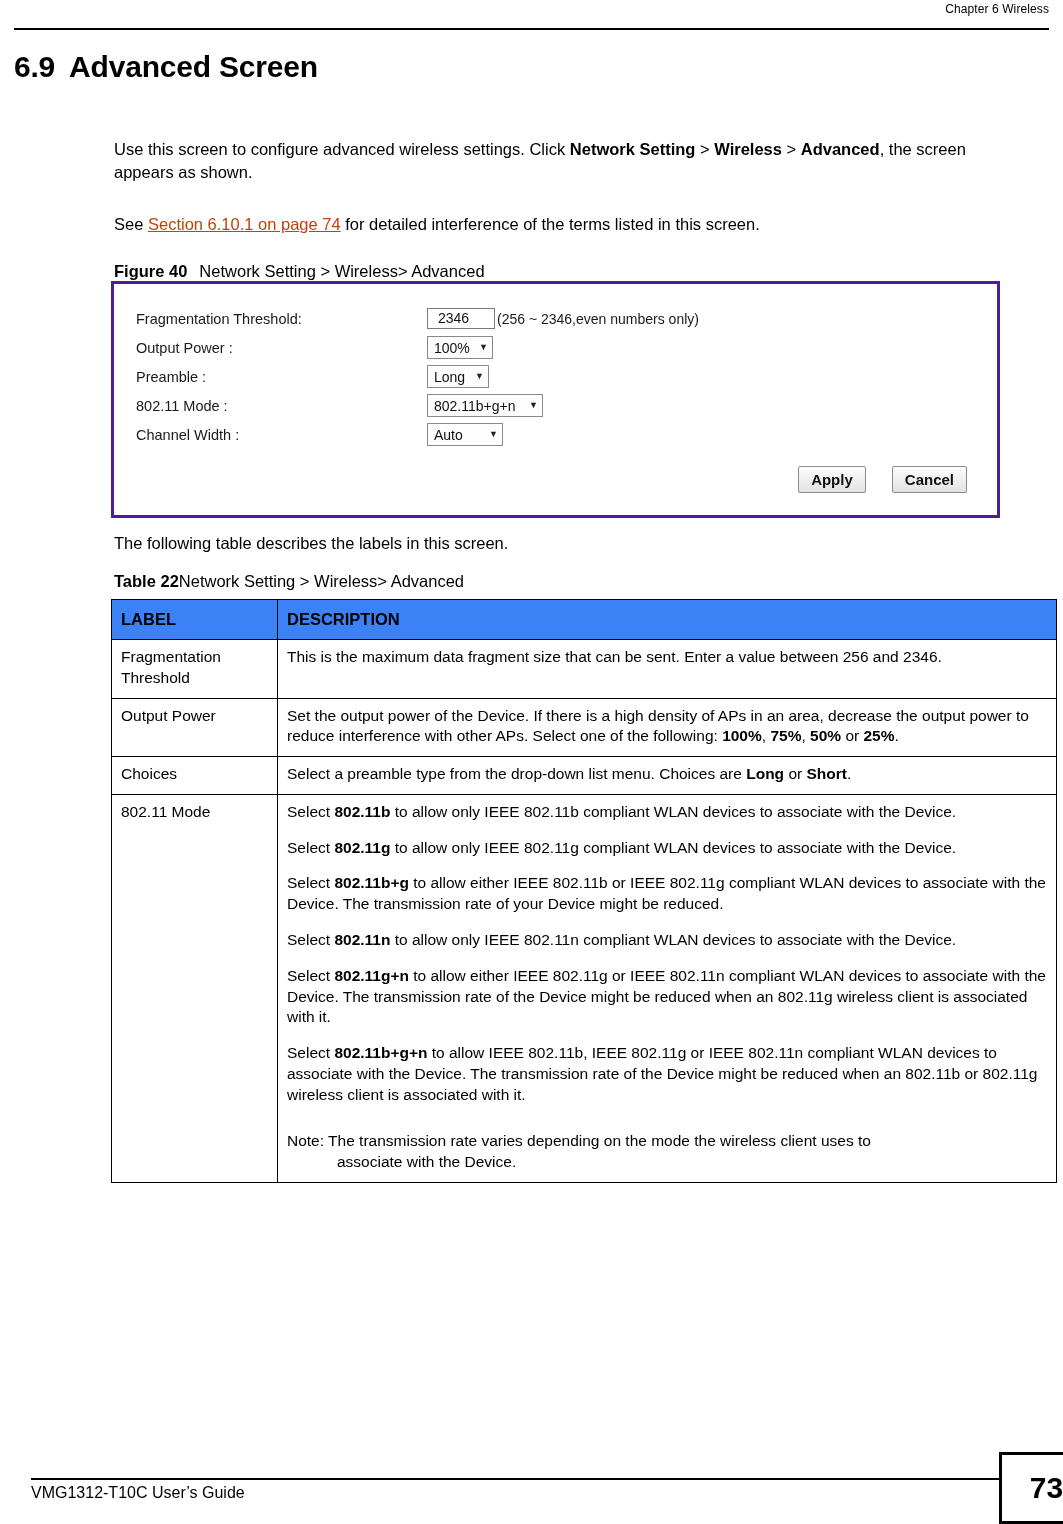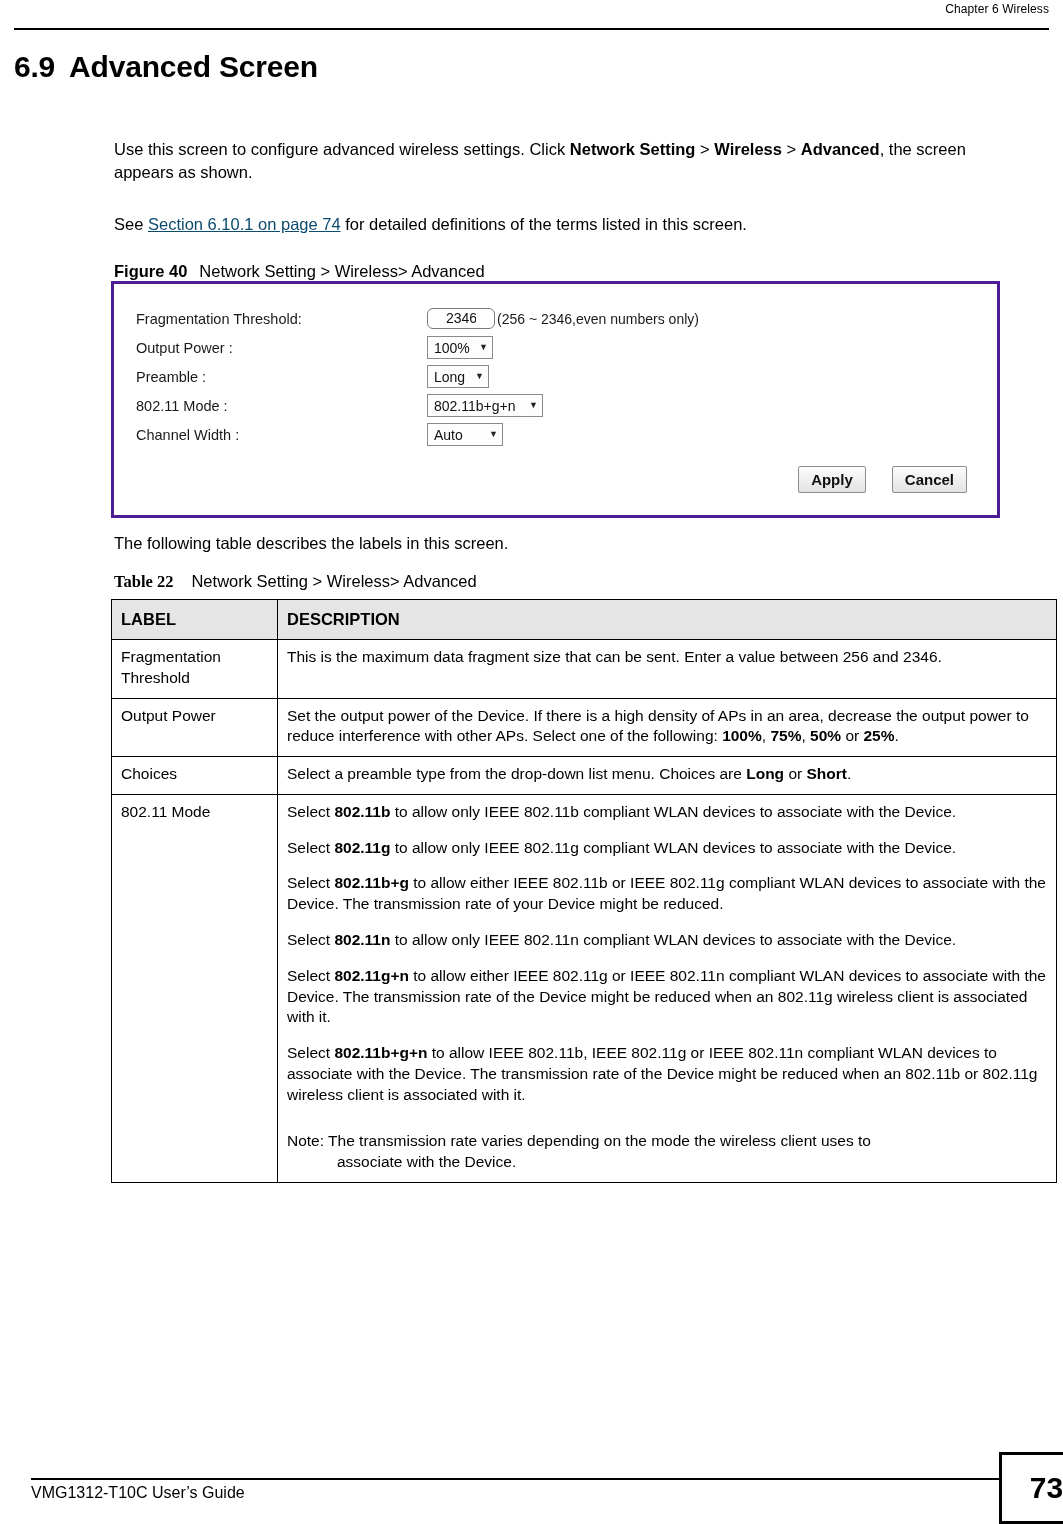--- a/index.html
+++ b/index.html
@@ -79,21 +79,21 @@
     width: 900px;
   }
   .para-3 {
     position: absolute;
     left: 114px;
     top: 482px;
     width: 900px;
   }
 
   b, strong { font-weight: bold; }
-  .link { color: #0c4a6e; text-decoration: underline; }
+  .link { color: #c2410c; text-decoration: underline; }
 
   
   .fig-caption {
     position: absolute;
     left: 114px;
     top: 212px;
     font-size: 16.5px;
     white-space: nowrap;
   }
   .fig-caption .cap-label {
@@ -136,23 +136,23 @@
 
   .txt-input {
     width: 68px;
     height: 21px;
     line-height: 21px;
     border: 1px solid #7a7a7a;
     background: #ffffff;
     font-family: "Liberation Sans", sans-serif;
     font-size: 14px;
     color: #111;
-    padding: 0 18px;
+    padding: 0 10px;
     box-sizing: border-box;
-    border-radius: 6px;
+    border-radius: 0;
   }
   .hint {
     font-size: 14px;
     color: #1a1a1a;
     margin-left: 2px;
     white-space: nowrap;
   }
 
   .selectbox {
     height: 23px;
@@ -205,22 +205,21 @@
   
   .tbl-caption {
     position: absolute;
     left: 114px;
     top: 522px;
     font-size: 16.5px;
     white-space: nowrap;
   }
   .tbl-caption .cap-label {
     font-weight: bold;
-    margin-right: 18px;
-    font-family: Liberation Serif, serif;
+    margin-right: 0;
   }
 
   
   table.doc-table {
     position: absolute;
     left: 111px;
     top: 549px;
     width: 946px;
     border-collapse: collapse;
     table-layout: fixed;
@@ -228,21 +227,21 @@
   }
   table.doc-table col.c-label { width: 166px; }
   table.doc-table th,
   table.doc-table td {
     border: 1.5px solid #000;
     vertical-align: top;
     padding: 7px 9px 9px 9px;
     line-height: 1.34;
   }
   table.doc-table thead th {
-    background: #e5e5e5;
+    background: #3b82f6;
     font-weight: bold;
     font-size: 16.5px;
     text-align: left;
     padding-top: 8px;
     padding-bottom: 9px;
   }
   table.doc-table td p {
     margin: 0 0 15px 0;
   }
   table.doc-table td p:last-child { margin-bottom: 0; }
@@ -303,21 +302,21 @@
 </div>
 
 <div class="content">
 
   <h1 class="section-title">
     <span class="num">6.9</span><span>Advanced Screen</span>
   </h1>
 
   <p class="body-block para-1"><span>Use this screen to configure advanced wireless settings. Click </span><b>Network Setting</b><span> &gt; </span><b>Wireless</b><span> &gt; </span><b>Advanced</b><span>, the screen appears as shown.</span></p>
 
-  <p class="body-block para-2"><span>See </span><a class="link" href="#">Section 6.10.1 on page 74</a><span> for detailed definitions of the terms listed in this screen.</span></p>
+  <p class="body-block para-2"><span>See </span><a class="link" href="#">Section 6.10.1 on page 74</a><span> for detailed interference of the terms listed in this screen.</span></p>
 
   <div class="fig-caption">
     <span class="cap-label">Figure 40</span><span>Network Setting &gt; Wireless&gt; Advanced</span>
   </div>
 
   <div class="figure-box">
     <div class="form-rows">
 
       <div class="form-row">
         <div class="fld-label">Fragmentation Threshold:</div>

